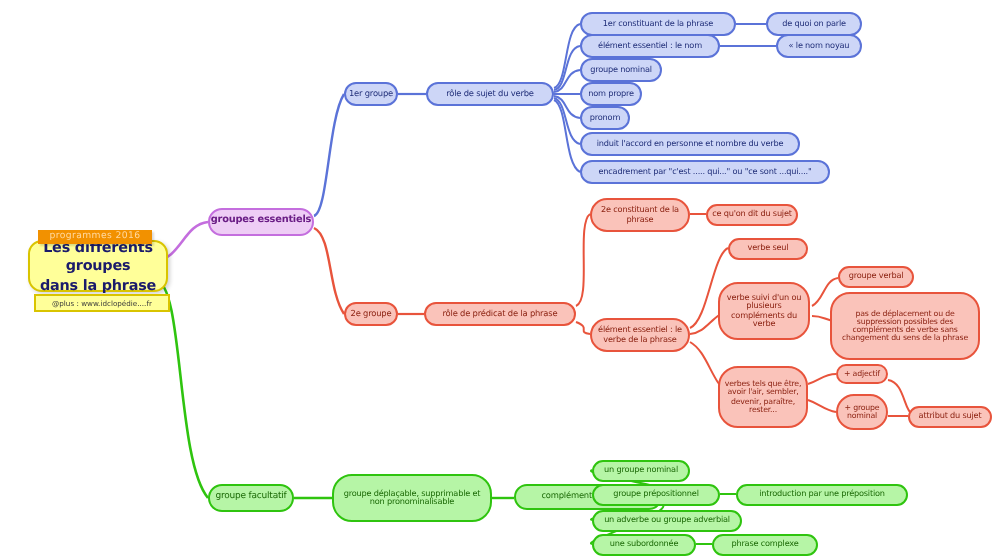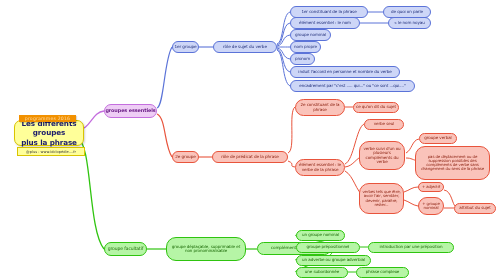--- a/index.html
+++ b/index.html
@@ -148,21 +148,21 @@
     <path d="M331,248 C338,246 290,247 296,247" stroke="#2fc40f" stroke-width="1" fill="none"></path>
     <path d="M331,250 C338,252 290,259 296,260" stroke="#2fc40f" stroke-width="1" fill="none"></path>
     <path d="M331,252 C338,256 290,271 296,272" stroke="#2fc40f" stroke-width="1" fill="none"></path>
 
     <path d="M360,247 L368,247" stroke="#2fc40f" stroke-width="1" fill="none"></path>
     <path d="M348,272 L356,272" stroke="#2fc40f" stroke-width="1" fill="none"></path>
   </svg>
 
   <div class="node central" style="left:14px;top:120px;width:70px;height:26px;">
     <div class="title">Les différents groupes</div>
-    <div class="title">plus la phrase</div>
+    <div class="title">dans la phrase</div>
   </div>
   <div class="badge" style="left:19px;top:115px;width:57px;">programmes 2016</div>
   <div class="credit" style="left:17px;top:147px;width:66px;height:7px;">@plus  :  www.idclopédie....fr</div>
 
   <div class="node purple" style="left:104px;top:104px;width:53px;height:14px;font-size:4.9px;">groupes essentiels</div>
 
   <div class="node blue" style="left:172px;top:41px;width:27px;height:12px;font-size:4.2px;">1er groupe</div>
   <div class="node blue" style="left:213px;top:41px;width:64px;height:12px;font-size:4.2px;">rôle de sujet du verbe</div>
 
   <div class="node blue" style="left:290px;top:6px;width:78px;height:12px;font-size:4.1px;">1er constituant de la phrase</div>

